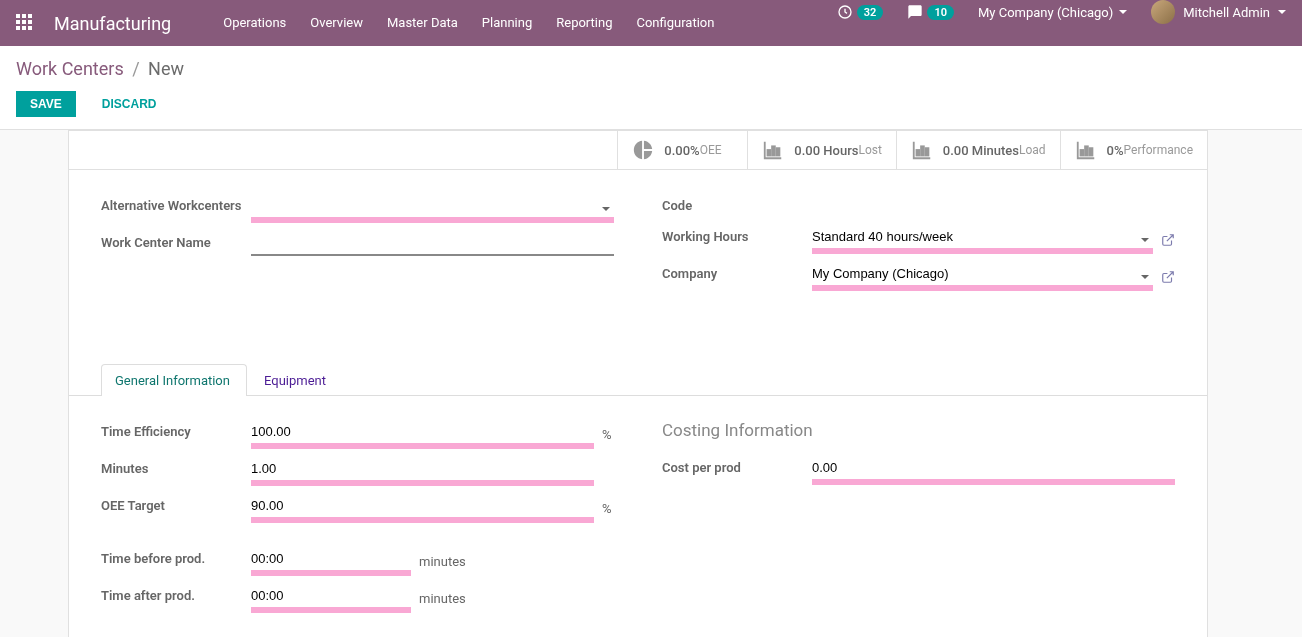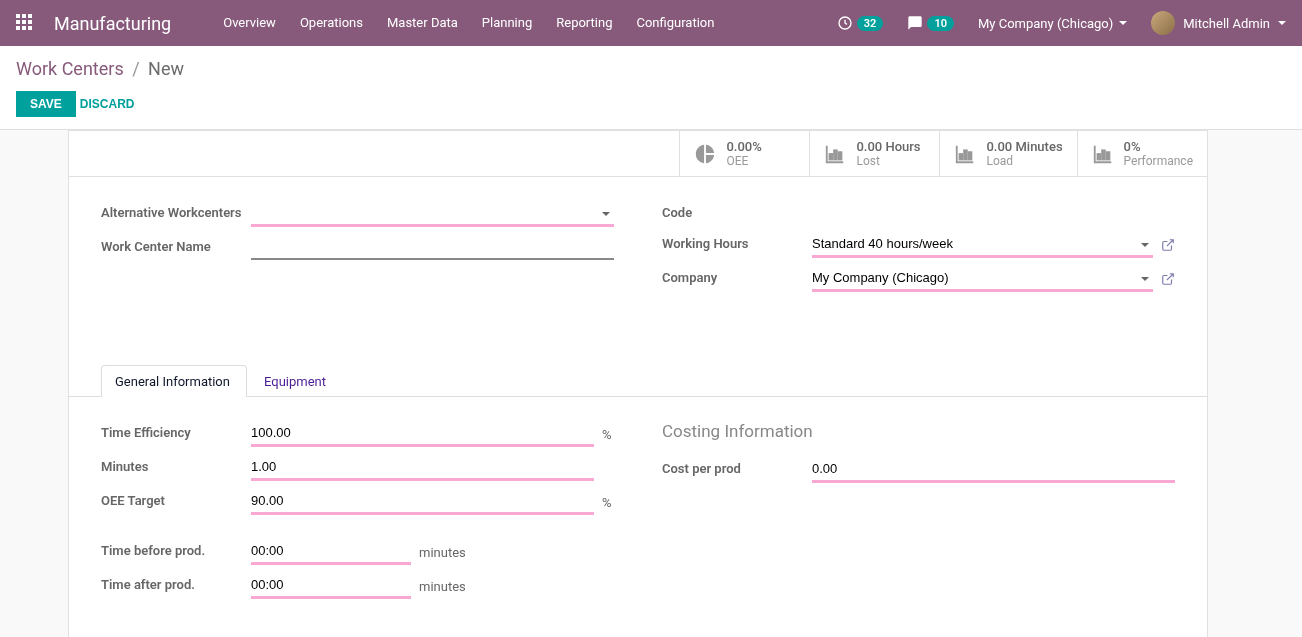--- a/index.html
+++ b/index.html
@@ -1,67 +1,67 @@
 <!DOCTYPE html>
 <html><head>
   <meta charset="utf-8">
   <style>
     * { box-sizing: border-box; margin: 0; padding: 0; }
     body { font-family: -apple-system, BlinkMacSystemFont, "Segoe UI", Roboto, "Helvetica Neue", Arial, sans-serif; font-size: 13px; color: #4c4c4c; background: #f9f9f9; }
     
-    .topbar { background: #875a7b; height: 46px; display: flex; align-items: center; padding: 0 16px; color: #fff; }
+    .topbar { background: #875a7b; height: 46px; display: flex; align-items: flex-start; padding: 0 16px; color: #fff; }
     .topbar-left { display: flex; align-items: center; gap: 20px; }
     .apps-icon { width: 18px; height: 18px; display: grid; grid-template-columns: repeat(3, 4px); grid-template-rows: repeat(3, 4px); gap: 2px; cursor: pointer; }
     .apps-icon span { background: #fff; width: 4px; height: 4px; }
     .app-title { font-size: 18px; font-weight: 400; margin-right: 20px; }
     .topbar-menu { display: flex; gap: 0; }
     .topbar-menu-item { padding: 0 12px; font-size: 13px; color: #fff; cursor: pointer; line-height: 46px; }
     .topbar-right { margin-left: auto; display: flex; align-items: center; gap: 24px; }
     .badge-pill { display: flex; align-items: center; gap: 4px; cursor: pointer; }
     .badge-count { background: #00a09d; color: #fff; border-radius: 10px; padding: 1px 7px; font-size: 11px; font-weight: 600; }
     .company-selector { display: flex; align-items: center; gap: 6px; cursor: pointer; font-size: 13px; }
     .user-menu { display: flex; align-items: center; gap: 8px; cursor: pointer; font-size: 13px; }
     .avatar { width: 24px; height: 24px; border-radius: 50%; background: linear-gradient(135deg, #c9a87c, #8b6f47); }
     .caret-down { width: 0; height: 0; border-left: 4px solid transparent; border-right: 4px solid transparent; border-top: 4px solid #fff; }
     
     .control-panel { background: #fff; border-bottom: 1px solid #e0e0e0; padding: 12px 16px; }
     .breadcrumb { font-size: 18px; margin-bottom: 12px; }
     .breadcrumb-link { color: #875a7b; cursor: pointer; }
     .breadcrumb-sep { color: #999; margin: 0 4px; }
     .breadcrumb-current { color: #6c6c6c; }
-    .cp-buttons { display: flex; gap: 4px; align-items: center; }
+    .cp-buttons { display: flex; gap: 26px; align-items: center; }
     .btn-primary { background: #00a09d; color: #fff; border: none; padding: 6px 14px; font-size: 12px; font-weight: 600; cursor: pointer; text-transform: uppercase; }
     .btn-link { background: none; border: none; color: #00a09d; font-size: 12px; font-weight: 600; cursor: pointer; text-transform: uppercase; }
     
     .form-view-wrapper { padding: 0 8px 0 0; margin-left: 8px; overflow-y: auto; height: calc(100vh - 130px); }
     .form-sheet { background: #fff; border: 1px solid #e0e0e0; max-width: 1140px; margin: 0 auto 24px 60px; }
     
     .stat-buttons { display: flex; justify-content: flex-end; border-bottom: 1px solid #e0e0e0; }
     .stat-btn { border-left: 1px solid #e0e0e0; padding: 8px 14px; min-width: 130px; display: flex; align-items: center; gap: 10px; cursor: pointer; }
     .stat-btn:first-child { border-left: 1px solid #e0e0e0; }
     .stat-icon { width: 22px; height: 22px; color: #999; flex-shrink: 0; }
-    .stat-text { display: flex; flex-direction: column; }
+    .stat-text { display: flex; }
     .stat-value { font-size: 13px; color: #666; font-weight: 500; }
     .stat-label { font-size: 12px; color: #999; }
     
     .form-body { padding: 24px 32px; }
     .form-row { display: flex; gap: 48px; margin-bottom: 16px; }
     .form-col { flex: 1; }
     .form-group { display: flex; align-items: flex-start; margin-bottom: 8px; }
     .form-label { width: 150px; font-weight: 600; color: #666; padding-top: 4px; font-size: 13px; flex-shrink: 0; }
     .form-input-cell { flex: 1; display: flex; align-items: center; gap: 8px; }
-    .form-input { width: 100%; border: none; border-bottom: 3px solid #f9a8d4; padding: 4px 0; font-size: 13px; outline: none; background: transparent; }
+    .form-input { width: 100%; border: none; border-bottom: 6px solid #f9a8d4; padding: 4px 0; font-size: 13px; outline: none; background: transparent; }
     .form-input.heavy { border-bottom: 2px solid #888; }
     .select-wrapper { position: relative; flex: 1; }
     .select-wrapper::after { content: ""; position: absolute; right: 4px; top: 50%; transform: translateY(-50%); width: 0; height: 0; border-left: 4px solid transparent; border-right: 4px solid transparent; border-top: 4px solid #666; pointer-events: none; }
     .ext-link-icon { color: #7c7bad; cursor: pointer; width: 14px; height: 14px; flex-shrink: 0; }
     
     .tabs { display: flex; border-bottom: 1px solid #ddd; padding: 0 32px; margin-top: 24px; }
     .tab { padding: 8px 16px; border: 1px solid transparent; border-bottom: none; cursor: pointer; font-size: 13px; color: #4c1d95; position: relative; top: 1px; }
-    .tab.active { border-color: #ddd; background: #fff; color: #0f172a; border-radius: 4px 4px 0 0; padding-left: 13px; }
+    .tab.active { border-color: #ddd; background: #fff; color: #0f766e; border-radius: 4px 4px 0 0; padding-left: 13px; }
     
     .tab-content { padding: 24px 32px; }
     .section-title { font-size: 17px; color: #888; font-weight: 400; margin-bottom: 16px; }
     .input-suffix { color: #666; font-size: 13px; min-width: 50px; }
     .input-narrow { max-width: 160px; }
     
     ::-webkit-scrollbar { width: 12px; }
     ::-webkit-scrollbar-track { background: #f0f0f0; }
     ::-webkit-scrollbar-thumb { background: #ccc; border-radius: 0; }
   </style>
@@ -76,22 +76,22 @@
         <span></span>
         <span></span>
         <span></span>
         <span></span>
         <span></span>
         <span></span>
         <span></span>
     </div>
     <div class="app-title">Manufacturing</div>
     <div class="topbar-menu">
+      <div class="topbar-menu-item">Operations</div>
       <div class="topbar-menu-item">Overview</div>
-      <div class="topbar-menu-item">Operations</div>
       <div class="topbar-menu-item">Master Data</div>
       <div class="topbar-menu-item">Planning</div>
       <div class="topbar-menu-item">Reporting</div>
       <div class="topbar-menu-item">Configuration</div>
     </div>
   </div>
   <div class="topbar-right">
     <div class="badge-pill">
       <svg width="16" height="16" viewBox="0 0 24 24" fill="none" stroke="#fff" stroke-width="2">
           <circle cx="12" cy="12" r="9"></circle>

